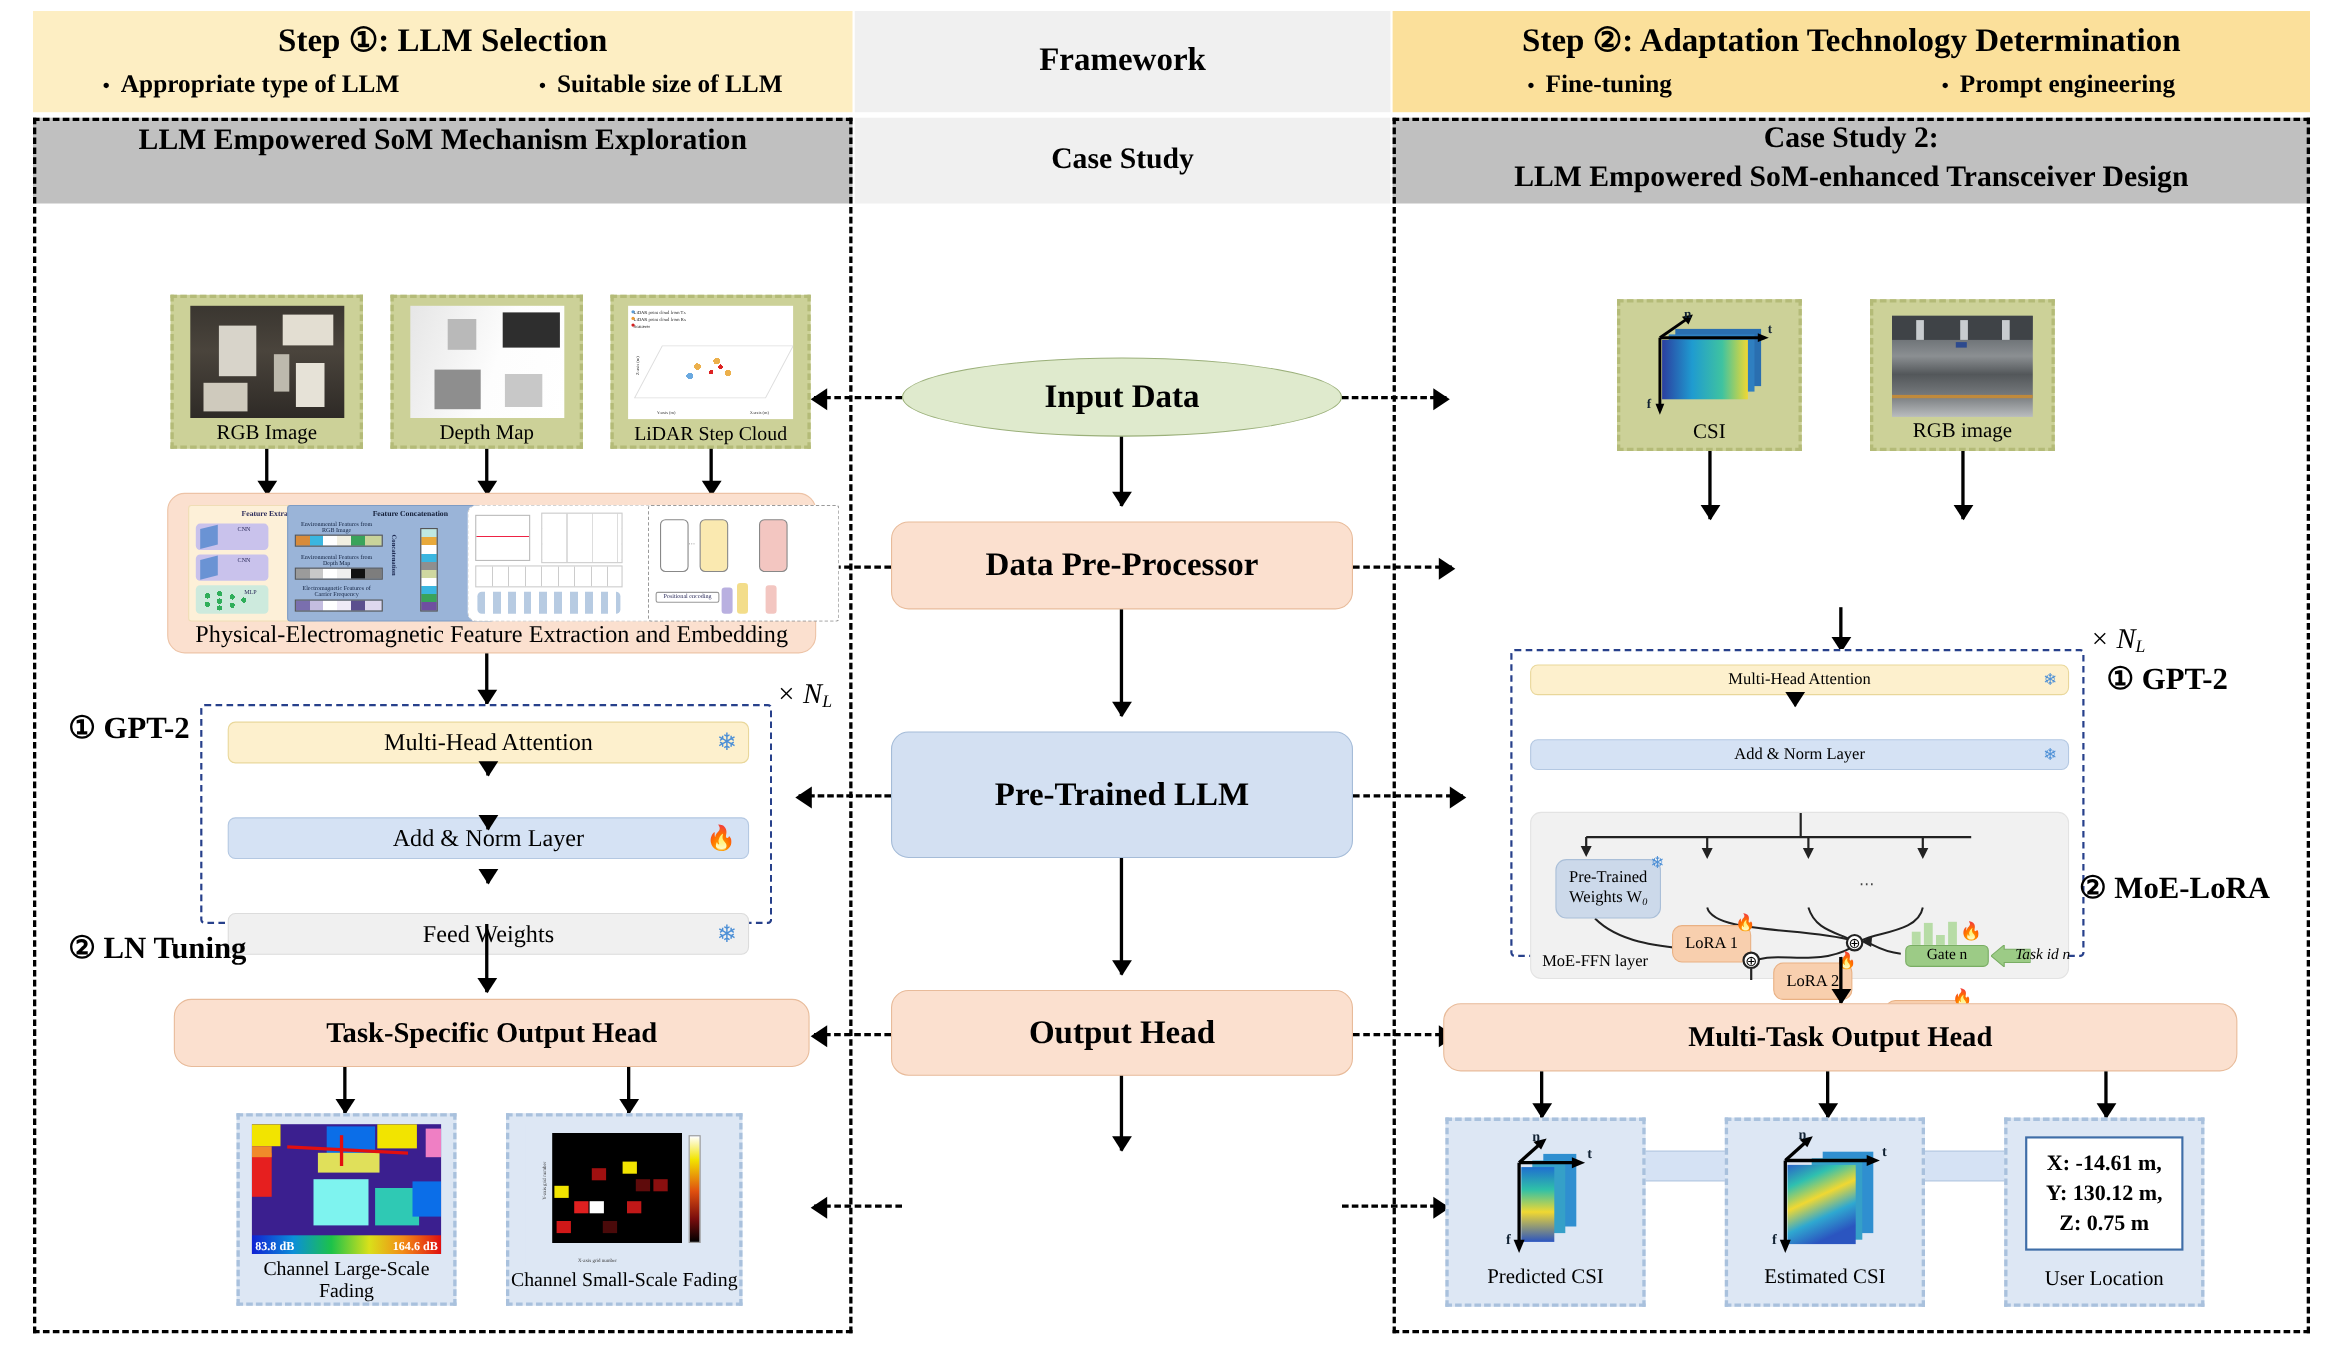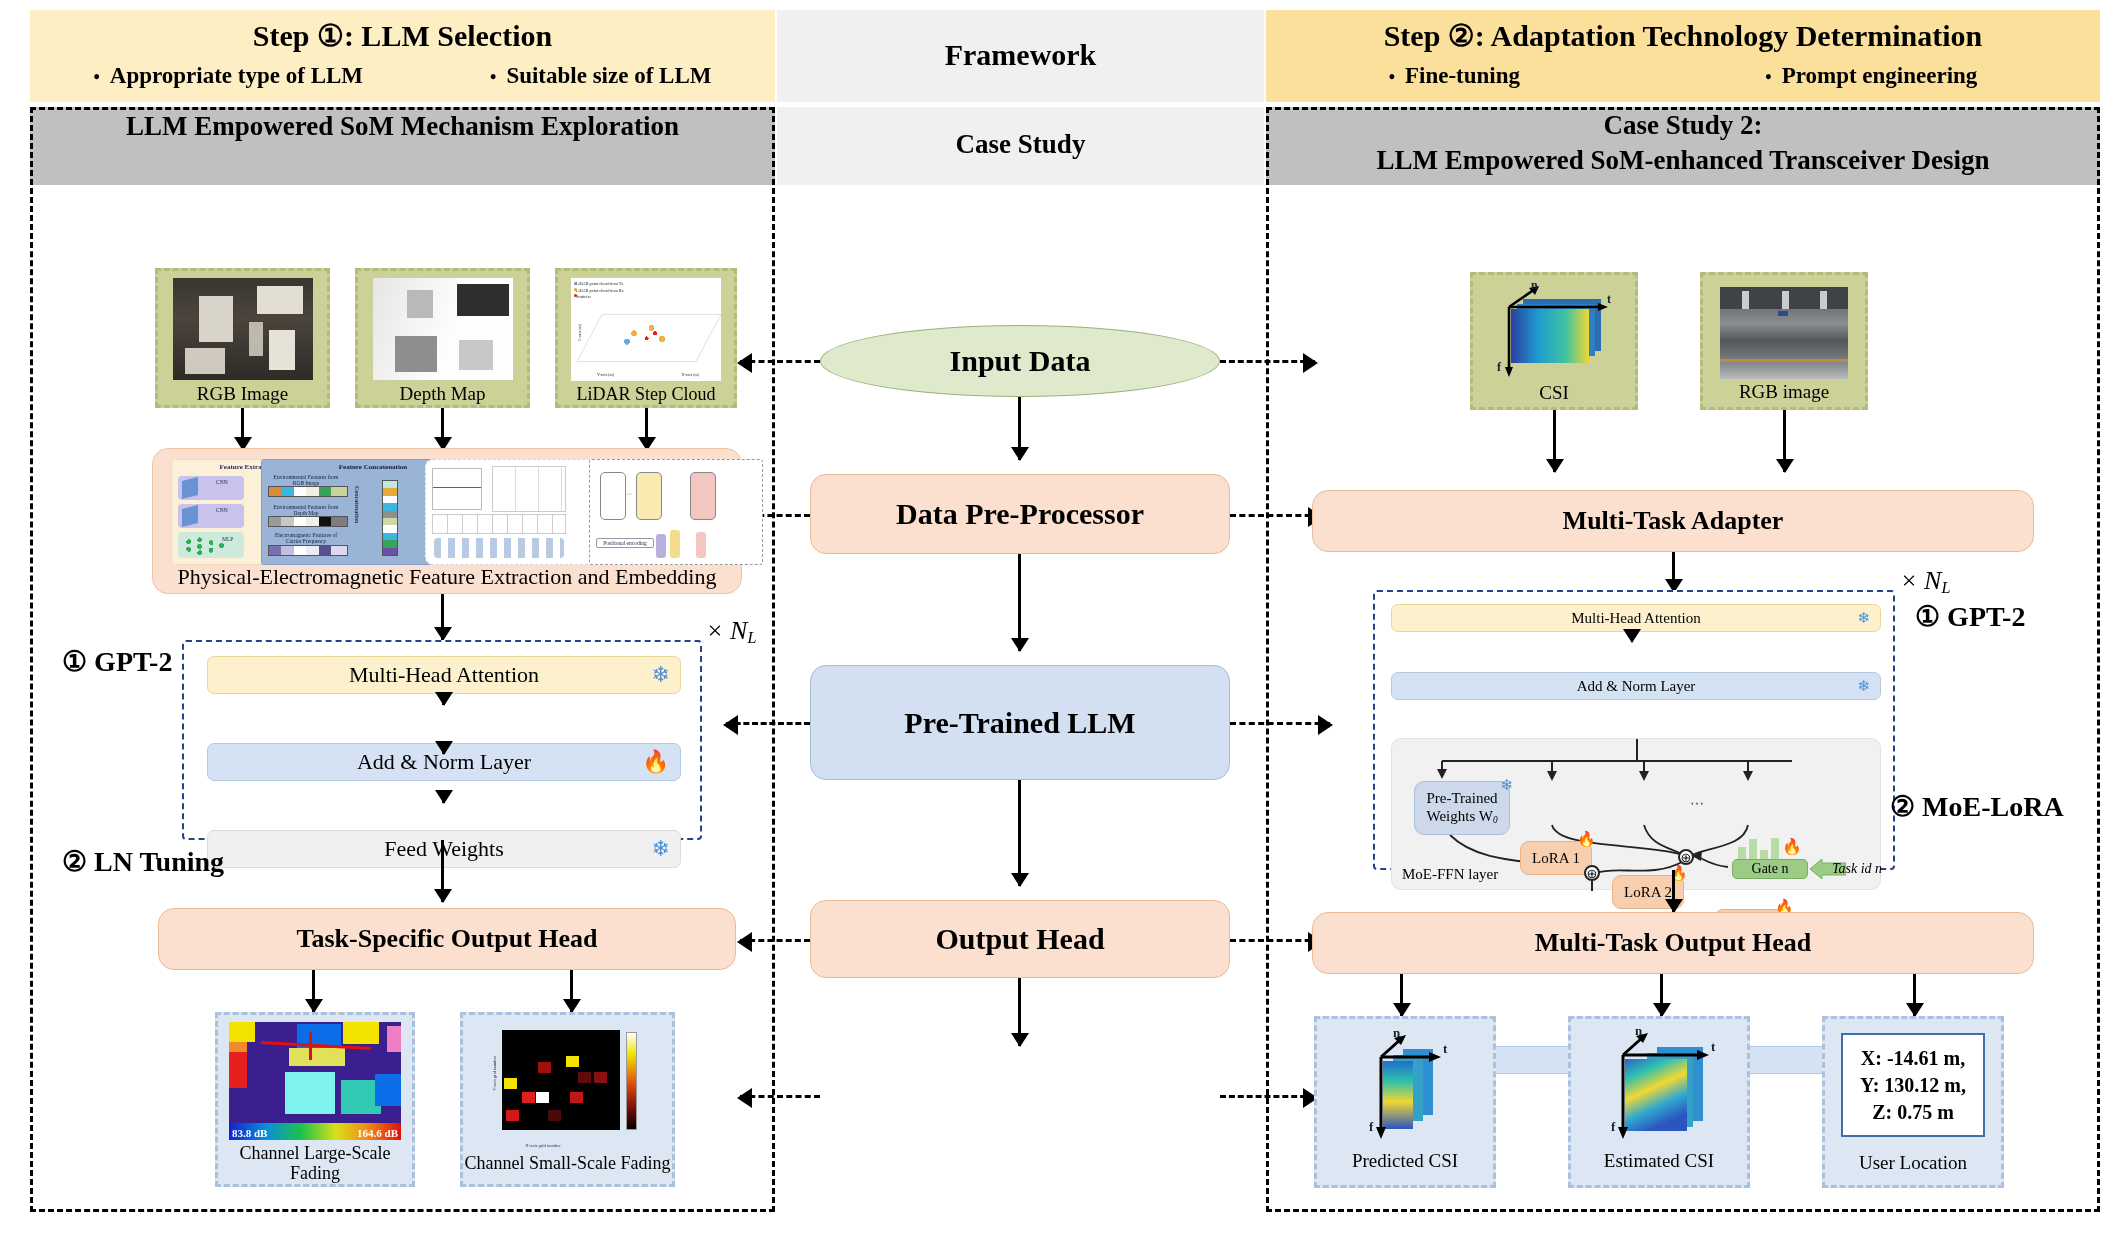--- a/index.html
+++ b/index.html
@@ -388,23 +388,20 @@
       <div style="position:absolute;left:100px;top:4px;width:7px;height:18px;background:#c8cccf;"></div>
       <div style="position:absolute;left:58px;top:24px;width:10px;height:5px;background:#2d4a8e;"></div>
       <div style="position:absolute;left:0;top:72px;width:100%;height:3px;background:#c08a3c;"></div>
     </div>
     <div class="thumb-cap" style="margin-top:3px;">RGB image</div>
   </div>
 
   <div class="abs vline arrow-down" style="left:1553px;top:410px;height:62px;"></div>
   <div class="abs vline arrow-down" style="left:1783px;top:410px;height:62px;"></div>
 
-  <div class="abs node rr-orange" style="left:1312px;top:490px;width:722px;height:62px;font-size:26px;">
-    <span>Multi-Task Adapter</span>
-  </div>
   <div class="abs vline arrow-down" style="left:1672px;top:552px;height:40px;"></div>
 
   <div class="abs tf-box" style="left:1373px;top:590px;width:522px;height:280px;">
     <div class="abs layer lay-yellow" style="left:16px;top:12px;width:490px;height:28px;font-size:15px;">
       <span>Multi-Head Attention</span>
       <span class="badge snow" style="font-size:15px;">❄</span>
     </div>
     <div class="abs vline arrow-down" style="left:256px;top:40px;height:10px;width:2px;"></div>
     <div class="abs layer lay-blue" style="left:16px;top:52px;width:490px;height:28px;font-size:15px;">
       <span>Add &amp; Norm Layer</span>

